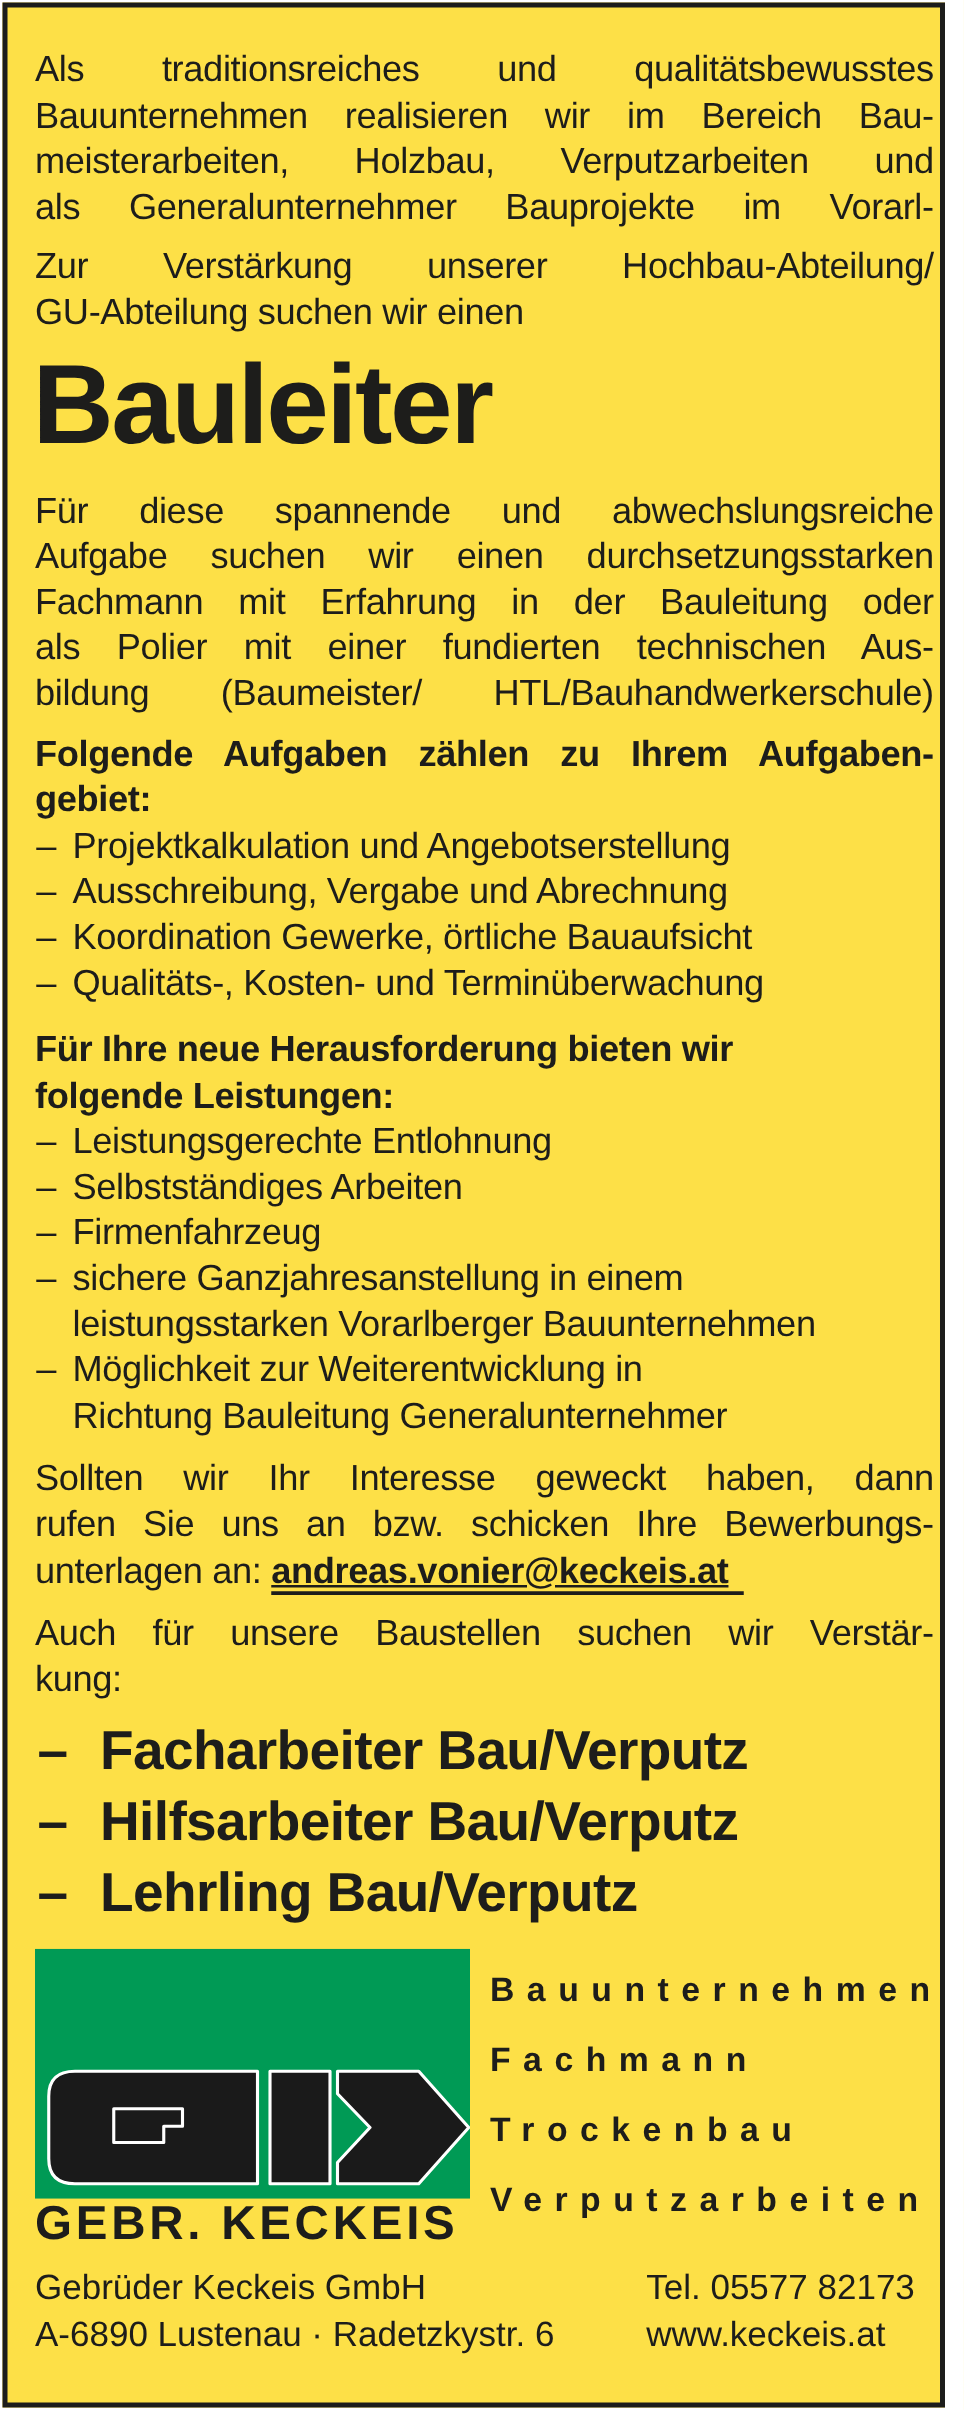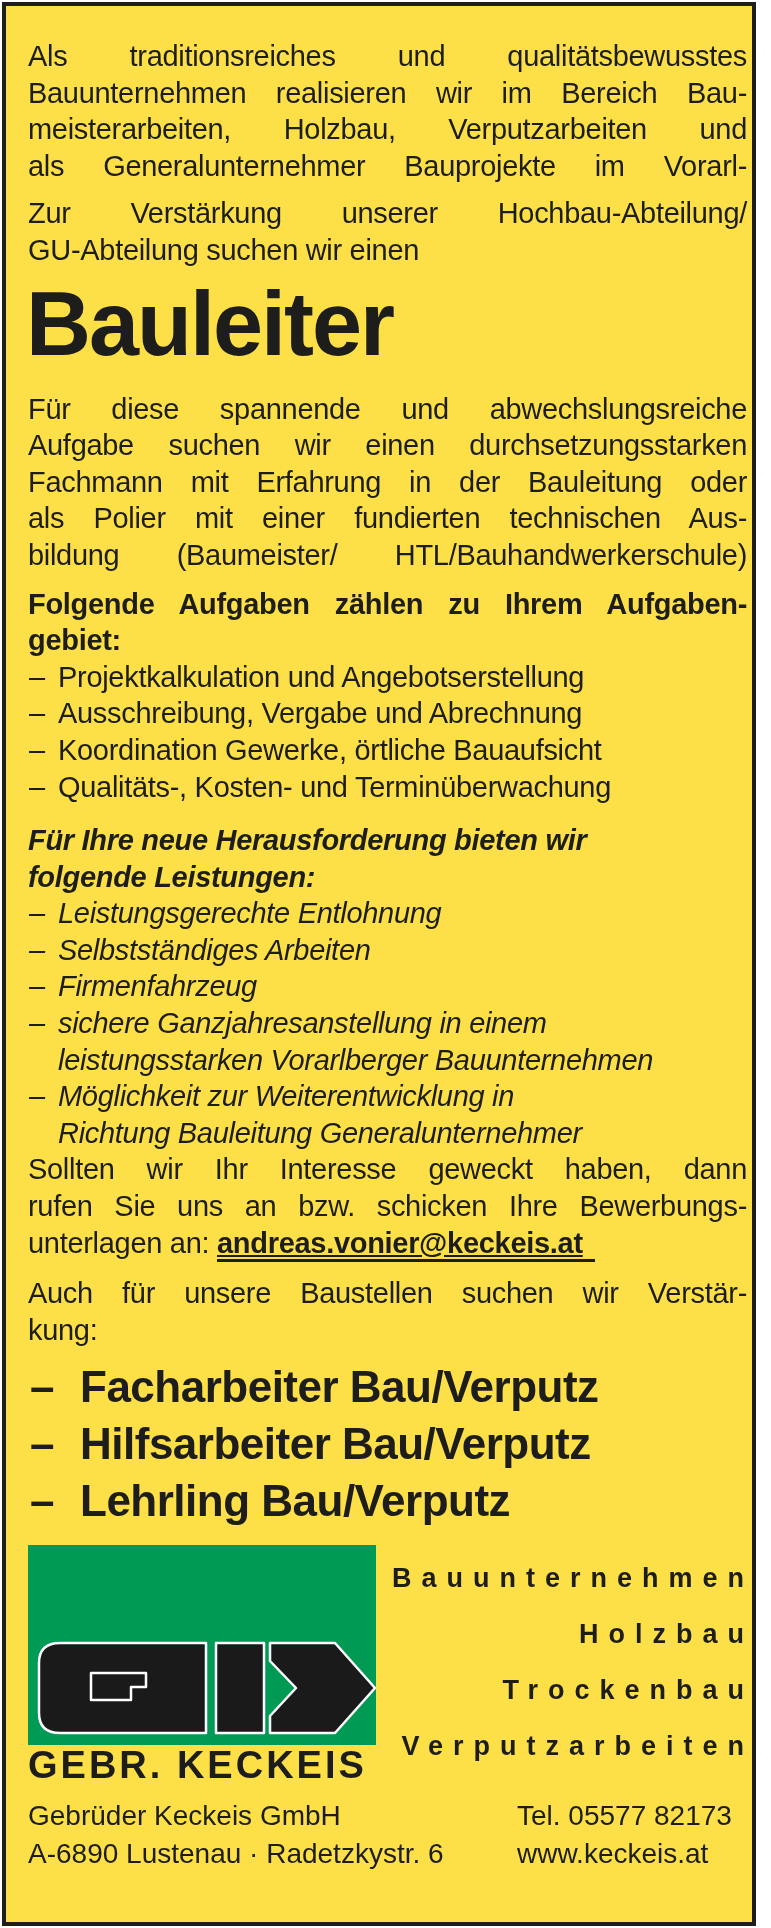--- a/index.html
+++ b/index.html
@@ -19,39 +19,39 @@
   .bold{font-weight:700;}
   .headline{
     font-size:90px;font-weight:700;letter-spacing:-2px;
     line-height:98px;margin:6px 0 18px -2px;
   }
   .list{font-size:29px;line-height:36.6px;letter-spacing:-0.3px;margin:0;}
   .li{position:relative;padding-left:30px;white-space:nowrap;}
   .li .dash{position:absolute;left:1px;top:0;}
   .li.cont{padding-left:30px;}
   .tasks{margin-bottom:17px;}
-  .benefits{font-style:italic;}
+  .benefits{margin-bottom:14px;}
   .p3{margin-bottom:12px;}
   .sollten{margin-bottom:14px;}
   .auch{margin-bottom:0;}
   .email-link{font-weight:700;border-bottom:3px solid #1d1d1b;padding-right:12px;text-decoration:underline;}
   .positions{font-size:44px;font-weight:700;line-height:57px;letter-spacing:-0.5px;margin:10px 0 16px 0;}
   .positions .li{padding-left:52px;}
   .positions .dash{left:2px;}
   .footer{display:flex;align-items:flex-start;margin-top:12px;}
   .logo-block{width:348px;flex:0 0 348px;}
   .logo-box{width:348px;height:200px;display:block;}
   .logo-caption{
     font-size:38px;font-weight:700;letter-spacing:3px;
     line-height:38px;margin-top:1px;white-space:nowrap;
   }
   .services{margin-left:16px;padding-top:5px;}
   .service{
     font-size:27px;font-weight:700;letter-spacing:10px;
-    line-height:56px;white-space:nowrap;text-align:right;
+    line-height:56px;white-space:nowrap;
   }
   .contact-rows{margin-top:13px;font-size:28px;line-height:38px;}
   .contact-row{display:flex;}
   .contact-left{width:489px;flex:0 0 489px;white-space:nowrap;}
   .contact-right{white-space:nowrap;}
 </style>
 </head>
 <body>
 
 <div class="ad">
@@ -127,21 +127,21 @@
              M 63 128 h 55 v 14 h -15 v 13 h -40 z"></path>
 
         <path fill="#1a1a1a" stroke="#ffffff" stroke-width="2.5" stroke-linejoin="round" d="M 188 98 h 48 v 90 h -48 z"></path>
 
         <path fill="#1a1a1a" stroke="#ffffff" stroke-width="2.5" stroke-linejoin="round" d="M 242 98 L 307 98 L 347 143 L 307 188 L 242 188 L 242 171 L 268 143 L 242 116 Z"></path>
       </svg>
       <div class="logo-caption">GEBR. KECKEIS</div>
     </div>
     <div class="services">
       <div class="service">Bauunternehmen</div>
-      <div class="service">Holzbau</div>
+      <div class="service">Fachmann</div>
       <div class="service">Trockenbau</div>
       <div class="service">Verputzarbeiten</div>
     </div>
   </div>
 
   <div class="contact-rows">
     <div class="contact-row">
       <div class="contact-left">Gebrüder Keckeis GmbH</div>
       <div class="contact-right">Tel. 05577 82173</div>
     </div>

